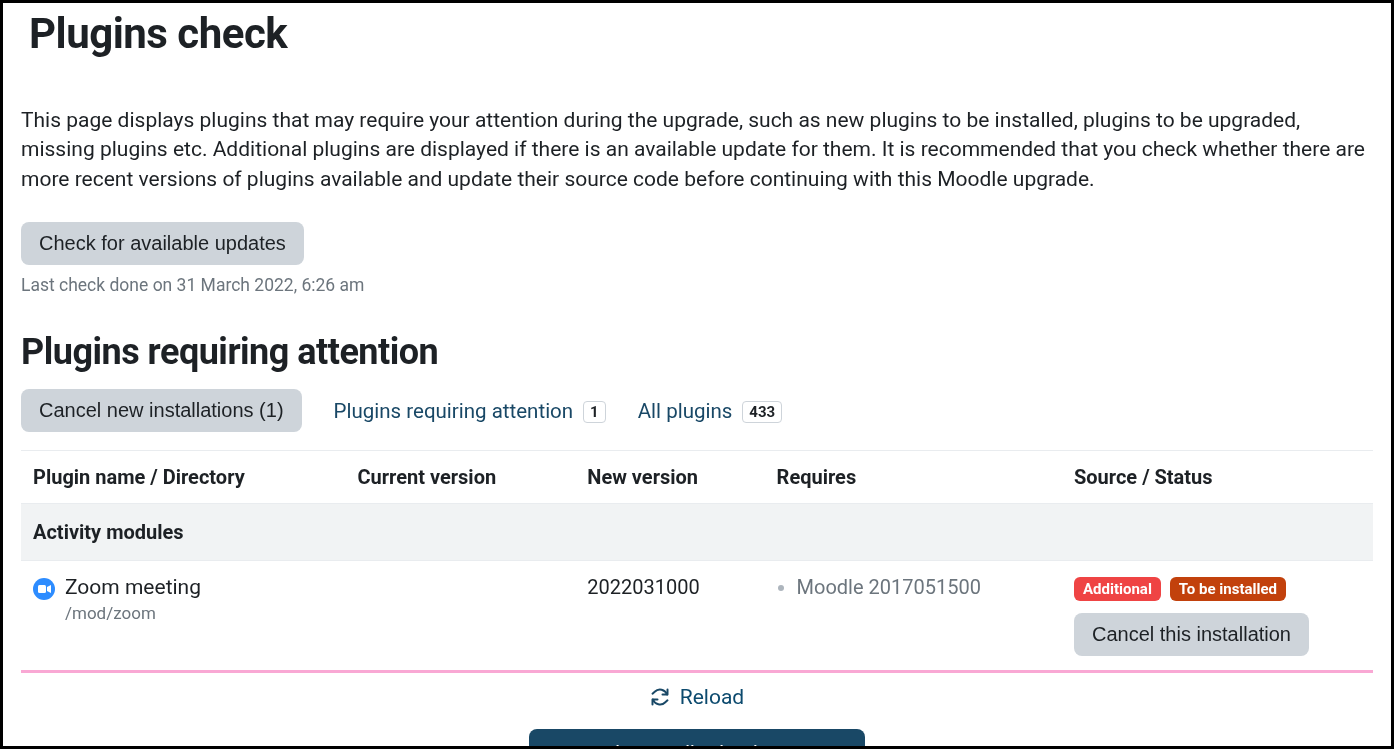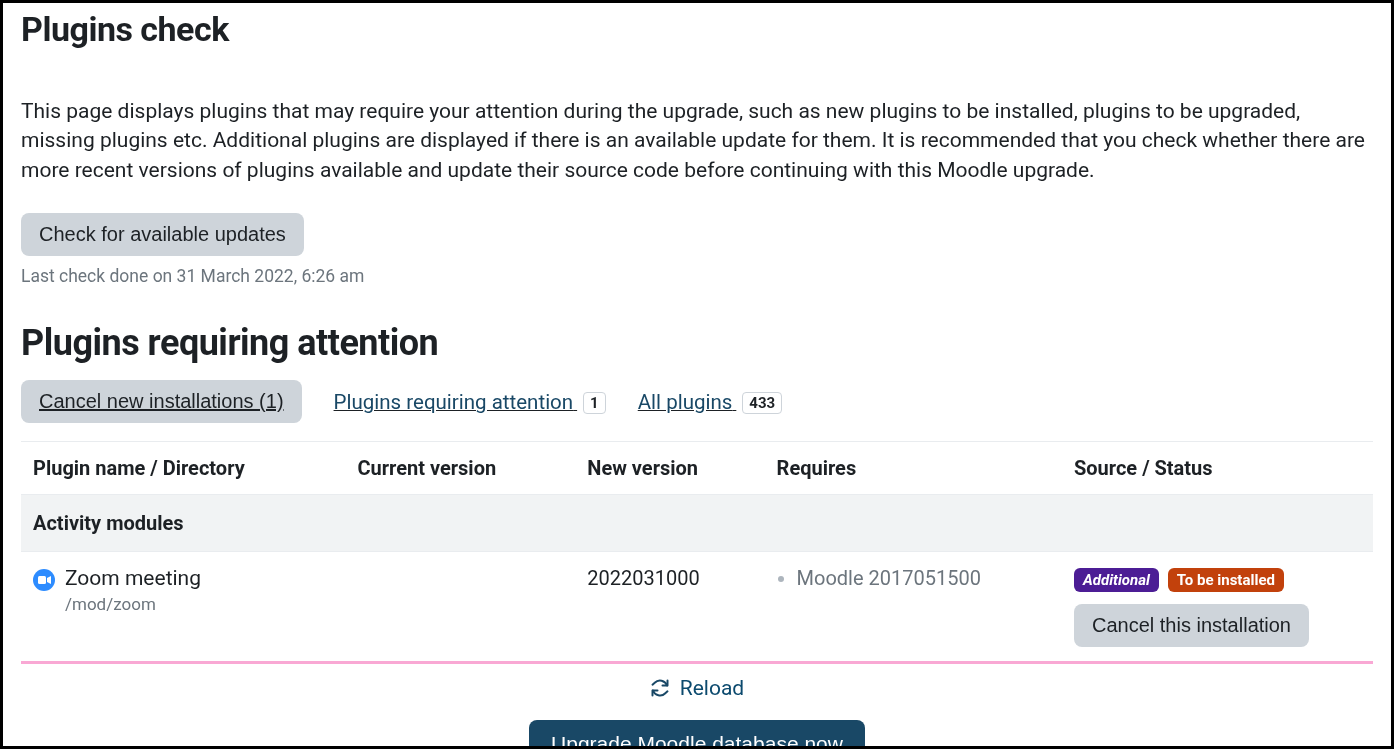--- a/index.html
+++ b/index.html
@@ -11,23 +11,23 @@
   }
   .outer {
     width: 1394px;
     height: 749px;
     border: 3px solid #000;
     padding: 0 18px 10px 18px;
     overflow: hidden;
     position: relative;
   }
   h1.page-title {
-    font-size: 34px;
-    font-weight: 700;
-    margin: 6px 0 48px 0;
+    font-size: 42px;
+    font-weight: 700;
+    margin: 6px 0 48px 8px;
     letter-spacing: -0.5px;
   }
   p.intro {
     font-size: 21px;
     line-height: 1.4;
     margin: 12px 0 28px 0;
     color: #1d2125;
   }
   .btn {
     display: inline-block;
@@ -48,21 +48,20 @@
     font-size: 36px;
     font-weight: 700;
     margin: 36px 0 16px 0;
     letter-spacing: -0.5px;
   }
   .filter-row {
     display: flex;
     align-items: center;
     gap: 32px;
     margin-bottom: 18px;
-    text-decoration: underline;
   }
   .link {
     color: #194866;
     font-size: 20.5px;
     text-decoration: none;
     cursor: pointer;
   }
   .count-badge {
     display: inline-block;
     font-size: 15px;
@@ -133,21 +132,21 @@
   .requires-list li::marker { color: #adb5bd; }
   .pill {
     display: inline-block;
     font-size: 15px;
     font-weight: 700;
     color: #fff;
     border-radius: 6px;
     padding: 3px 9px;
     margin-right: 4px;
   }
-  .pill-teal { background: #4c1d95; font-style: italic; }
+  .pill-teal { background: #ef4444; }
   .pill-green { background: #c2410c; }
   .status-cell-inner { display: flex; flex-direction: column; align-items: flex-start; gap: 12px; }
   .btn-sm {
     background: #ced4da;
     color: #1d2125;
     font-size: 20px;
     padding: 10px 18px;
     border: none;
     border-radius: 8px;
     cursor: pointer;

